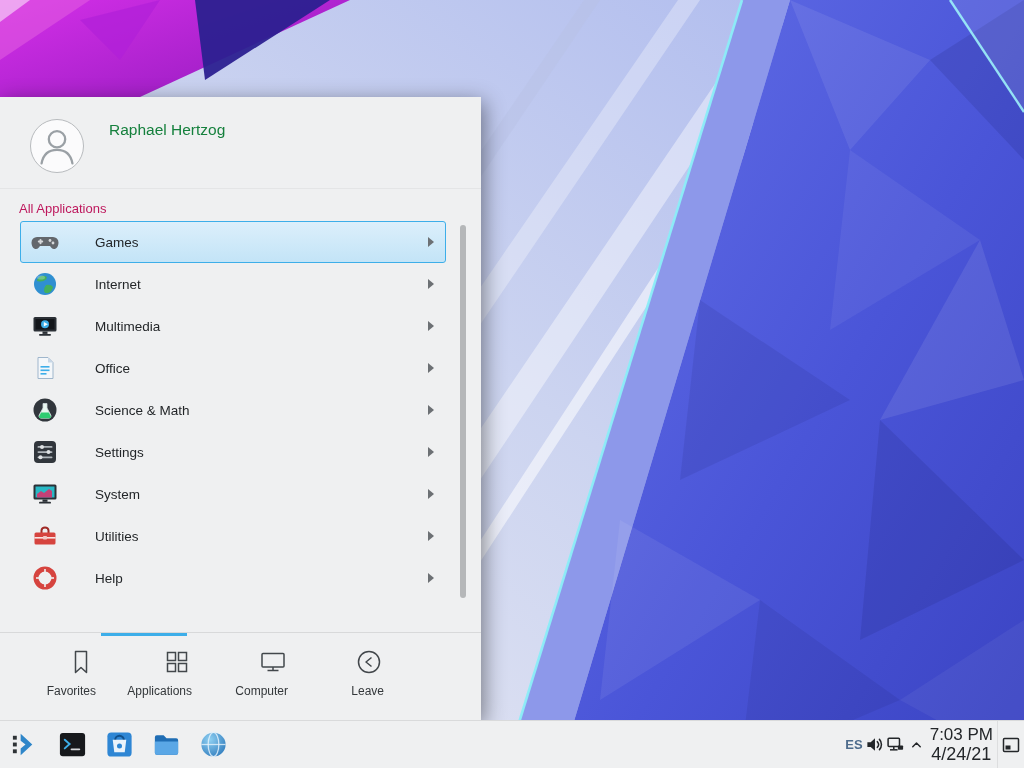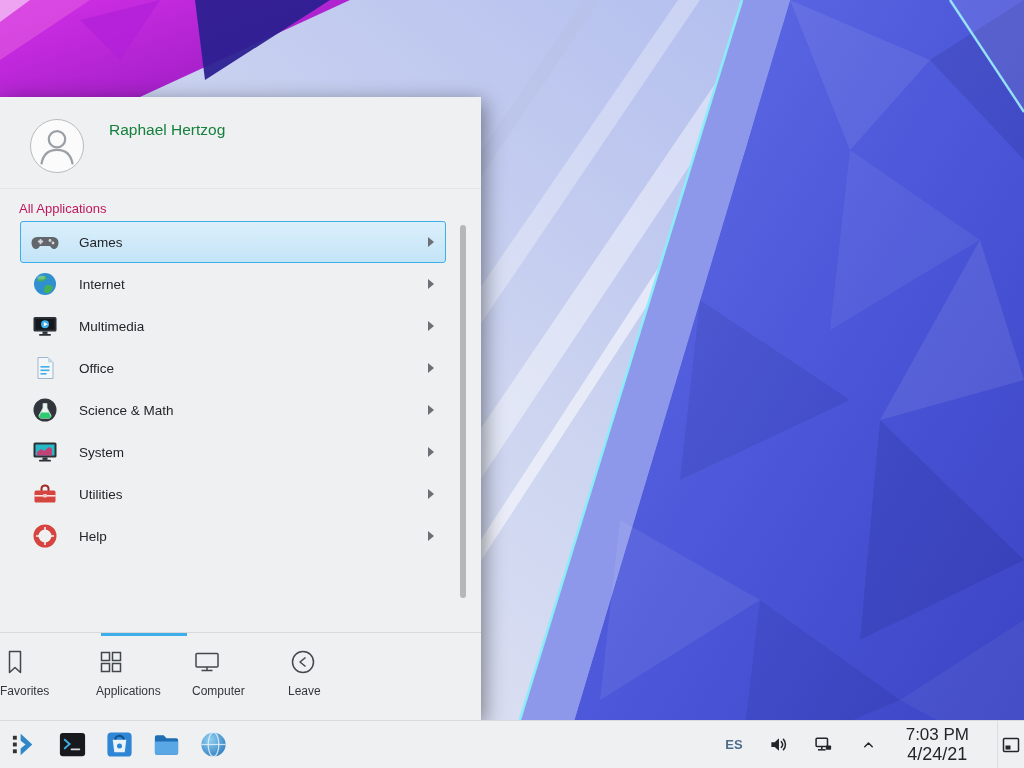--- a/index.html
+++ b/index.html
@@ -19,41 +19,41 @@
     padding:0 7px;color:#232629;outline:none;font-family:inherit;}
   .search::placeholder{color:#9aa1a7;}
   .header-divider{position:absolute;left:0;top:91px;width:100%;height:1px;background:#e4e5e6;}
   .section-label{position:absolute;left:19px;top:104px;font-size:13px;color:#be185d;}
   .category-list{position:absolute;left:20px;top:124px;width:426px;height:411px;overflow:hidden;}
   .row{position:relative;height:42px;display:flex;align-items:center;
     border:1px solid transparent;border-radius:3px;box-sizing:border-box;}
   .row.selected{background:linear-gradient(#dceffb,#c3e4f7);border-color:#3daee9;}
   .cat-icon{width:28px;height:28px;margin-left:10px;flex:0 0 auto;}
   .cat-icon svg{width:28px;height:28px;display:block;}
-  .cat-label{margin-left:20px;font-size:13.5px;color:#232629;}
+  .cat-label{margin-left:36px;font-size:13.5px;color:#232629;}
   .arrow{position:absolute;right:11px;top:50%;margin-top:-5px;width:0;height:0;
     border-left:6px solid #6c7074;border-top:5px solid transparent;border-bottom:5px solid transparent;}
   .scrollbar{position:absolute;left:460px;top:128px;width:6px;height:373px;
     background:#b5b7b9;border-radius:3px;}
 
   .tabbar{position:absolute;left:0;top:535px;width:481px;height:88px;
     border-top:1px solid #d8d9da;box-sizing:border-box;display:flex;}
-  .tab{width:96px;position:relative;display:flex;flex-direction:column;align-items:flex-start;padding-top:14px;box-sizing:border-box;}
+  .tab{width:96px;position:relative;display:flex;flex-direction:column;align-items:flex-end;padding-top:14px;box-sizing:border-box;}
   .tab-icon{width:30px;height:30px;}
   .tab-icon svg{width:30px;height:30px;display:block;}
   .tab-label{margin-top:7px;font-size:12px;color:#33373a;}
   .tab-indicator{position:absolute;top:0;left:5px;right:5px;height:3px;background:#3daee9;}
 
   
   .taskbar{position:absolute;left:0;top:720px;width:1024px;height:48px;background:#eff0f1;
     border-top:1px solid #d9dadb;box-sizing:border-box;display:flex;align-items:center;}
   .task-icons{display:flex;align-items:center;gap:13px;padding-left:8px;}
   .task-btn{width:34px;height:34px;display:flex;align-items:center;justify-content:center;}
   .task-btn svg{width:31px;height:31px;display:block;}
-  .tray{margin-left:auto;display:flex;align-items:center;gap:26px;}
+  .tray{margin-left:auto;display:flex;align-items:center;gap:2px;}
   .kb-layout{font-size:13px;font-weight:bold;color:#4e6c8c;}
   .tray-icon{width:19px;height:19px;display:flex;align-items:center;justify-content:center;}
   .tray-icon svg{width:19px;height:19px;display:block;}
   .tray-icon.small svg{width:15px;height:15px;}
   .clock{text-align:center;color:#232629;line-height:1.12;padding:0 2px;}
   .clock-time{font-size:17px;}
   .clock-date{font-size:18px;}
   .show-desktop{width:26px;height:47px;display:flex;align-items:center;justify-content:center;
     border-left:1px solid #dddedf;}
   .show-desktop svg{width:20px;height:20px;display:block;}
@@ -190,20 +190,35 @@
           <svg viewBox="0 0 28 28">
             <circle cx="14" cy="14" r="11.5" fill="#31363c"></circle>
             <path d="M12 7.5 h4 v4.5 l3.8 7 a2.2 2.2 0 0 1 -1.9 3.2 h-7.8 a2.2 2.2 0 0 1 -1.9 -3.2 l3.8 -7z" fill="#e8f6ef" stroke="#cfd8dc" stroke-width="0.8"></path>
             <path d="M10.2 16.5 h7.6 l1.9 3.5 a1.6 1.6 0 0 1 -1.4 2.2 h-8.6 a1.6 1.6 0 0 1 -1.4 -2.2z" fill="#2ecc71"></path>
           </svg>
           </span>
         <span class="cat-label">Science &amp; Math</span>
         <span class="arrow"></span>
       </div>
 
+      <div class="row">
+        <span class="cat-icon">
+          <svg viewBox="0 0 28 28">
+            <rect x="3" y="3" width="22" height="22" rx="4" fill="#31363c"></rect>
+            <rect x="6.5" y="8" width="15" height="1.8" rx="0.9" fill="#aeb4b9"></rect>
+              <circle cx="11" cy="8.9" r="2" fill="#dfe2e4"></circle>
+            <rect x="6.5" y="13.2" width="15" height="1.8" rx="0.9" fill="#aeb4b9"></rect>
+              <circle cx="17.5" cy="14.1" r="2" fill="#dfe2e4"></circle>
+            <rect x="6.5" y="18.4" width="15" height="1.8" rx="0.9" fill="#aeb4b9"></rect>
+              <circle cx="9.5" cy="19.3" r="2" fill="#dfe2e4"></circle>
+          </svg>
+          </span>
+        <span class="cat-label">Settings</span>
+        <span class="arrow"></span>
+      </div>
 
       <div class="row">
         <span class="cat-icon">
           <svg viewBox="0 0 28 28">
             <rect x="2.5" y="4.5" width="23" height="15" rx="1.5" fill="#2b3036"></rect>
             <rect x="4.5" y="6.5" width="19" height="11" fill="#29b8c5"></rect>
             <path d="M6 14 l4 -3 3 2 5 -4 3 2 v6.5 h-15z" fill="#d5346e" opacity="0.9"></path>
             <rect x="11.5" y="19.5" width="5" height="2.3" fill="#2b3036"></rect>
             <rect x="8" y="21.8" width="12" height="1.8" rx="0.9" fill="#2b3036"></rect>
           </svg>

